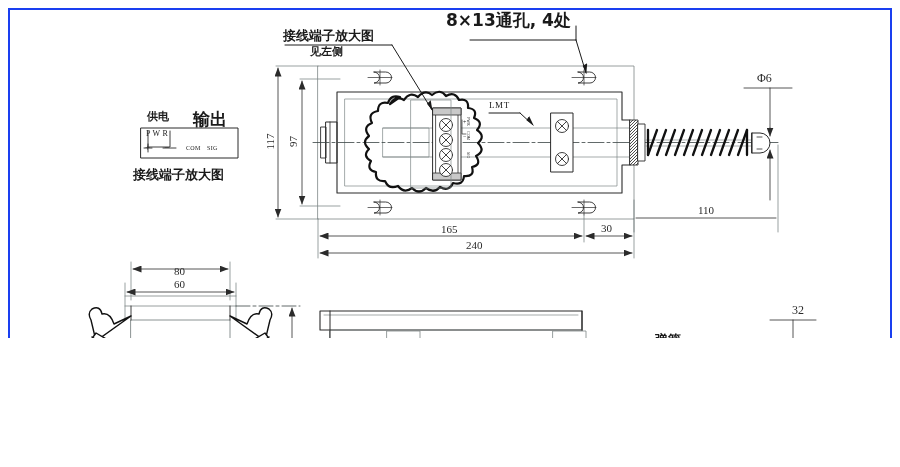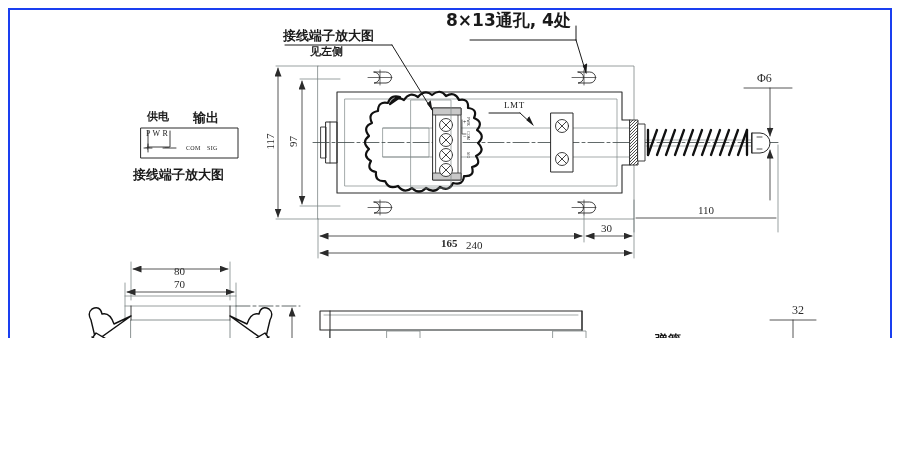--- a/index.html
+++ b/index.html
@@ -359,49 +359,49 @@
         <line x1="163" y1="148" x2="176" y2="148"></line>
       </g>
     </g>
   </svg>
 
   <div class="lbl cn" style="left:446px; top:12px; font-size:17px;">8×13通孔, 4处</div>
 
   <div class="lbl cn" style="left:283px; top:29px; font-size:13px;">接线端子放大图</div>
   <div class="lbl cn" style="left:310px; top:46px; font-size:11px;">见左侧</div>
 
-  <div class="lbl" style="left:489px; top:101px; font-size:9px; letter-spacing:0.6px;margin-left:15px;">LMT</div>
+  <div class="lbl" style="left:489px; top:101px; font-size:9px; letter-spacing:0.6px;">LMT</div>
 
   <div class="lbl dim" style="left:757px; top:72px; font-size:12px;">Φ6</div>
 
   <div class="lbl dim dimv" style="left:262px; top:136px; transform:rotate(-90deg);">117</div>
 
   <div class="lbl dim dimv" style="left:288px; top:136px; transform:rotate(-90deg);">97</div>
 
-  <div class="lbl dim" style="left:441px; top:238px;font-weight:bold;">165</div>
+  <div class="lbl dim" style="left:441px; top:224px;">165</div>
 
   <div class="lbl dim" style="left:601px; top:223px;">30</div>
 
   <div class="lbl dim" style="left:466px; top:240px;">240</div>
 
   <div class="lbl dim" style="left:698px; top:205px;">110</div>
 
 
   <div class="lbl dim" style="left:174px; top:266px;">80</div>
 
-  <div class="lbl dim" style="left:174px; top:279px;">70</div>
+  <div class="lbl dim" style="left:174px; top:279px;">60</div>
 
   <div class="lbl dim dimv" style="left:279px; top:362px; transform:rotate(-90deg);">94</div>
 
   <div class="lbl dim" style="left:792px; top:304px; font-size:12px;">32</div>
 
   <div class="lbl cn" style="left:655px; top:333px; font-size:13px;">弹簧</div>
 
   <div class="lbl cn" style="left:147px; top:111px; font-size:11px;">供电</div>
-  <div class="lbl cn" style="left:193px; top:111px; font-size:13px;">输出</div>
+  <div class="lbl cn" style="left:193px; top:111px; font-size:17px;">输出</div>
 
   <div class="lbl tiny" style="left:146px; top:130px; font-size:8px;">P W R</div>
 
   <div class="lbl tiny" style="left:145px; top:143px; font-size:9px;">+</div>
 
   <div class="lbl tiny" style="left:164px; top:143px; font-size:9px;">−</div>
 
   <div class="lbl tiny" style="left:186px; top:145px; font-size:6px;">COM</div>
 
   <div class="lbl tiny" style="left:207px; top:145px; font-size:6px;">SIG</div>

